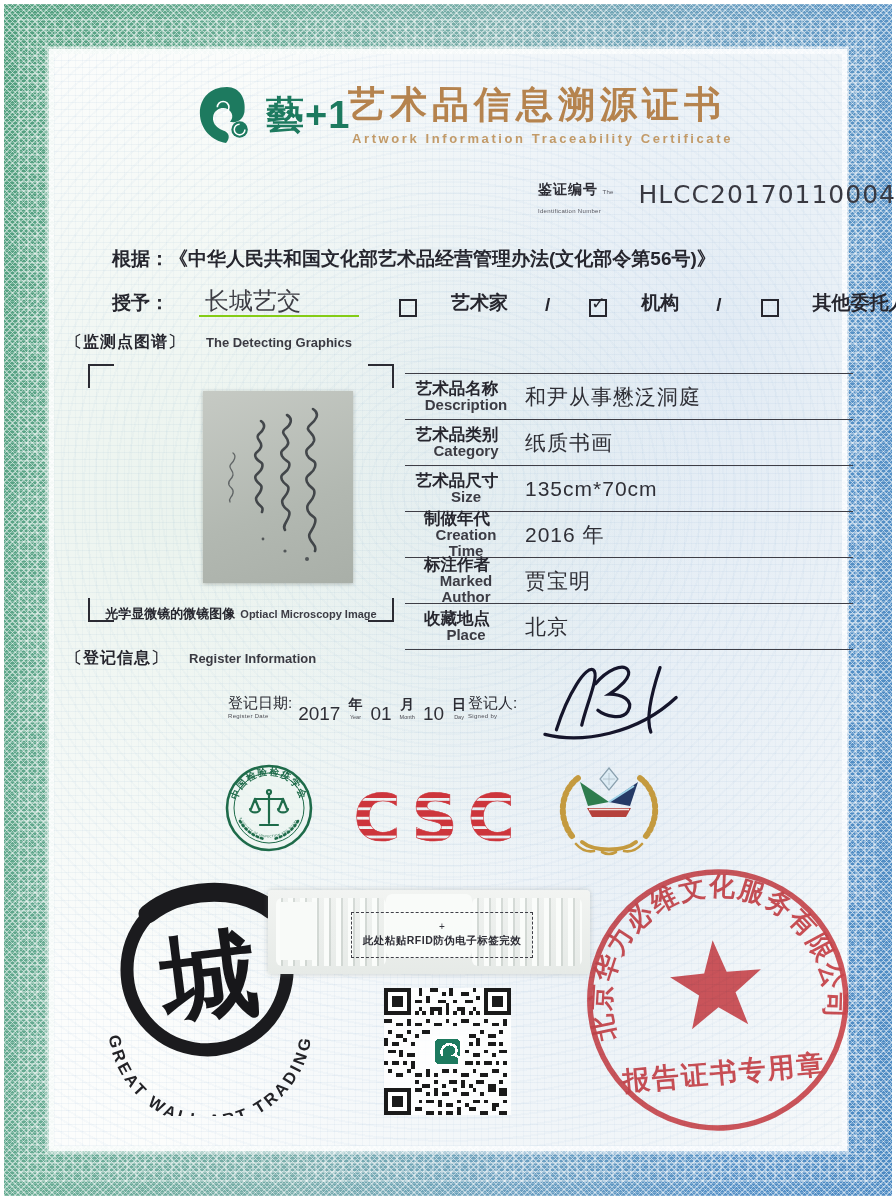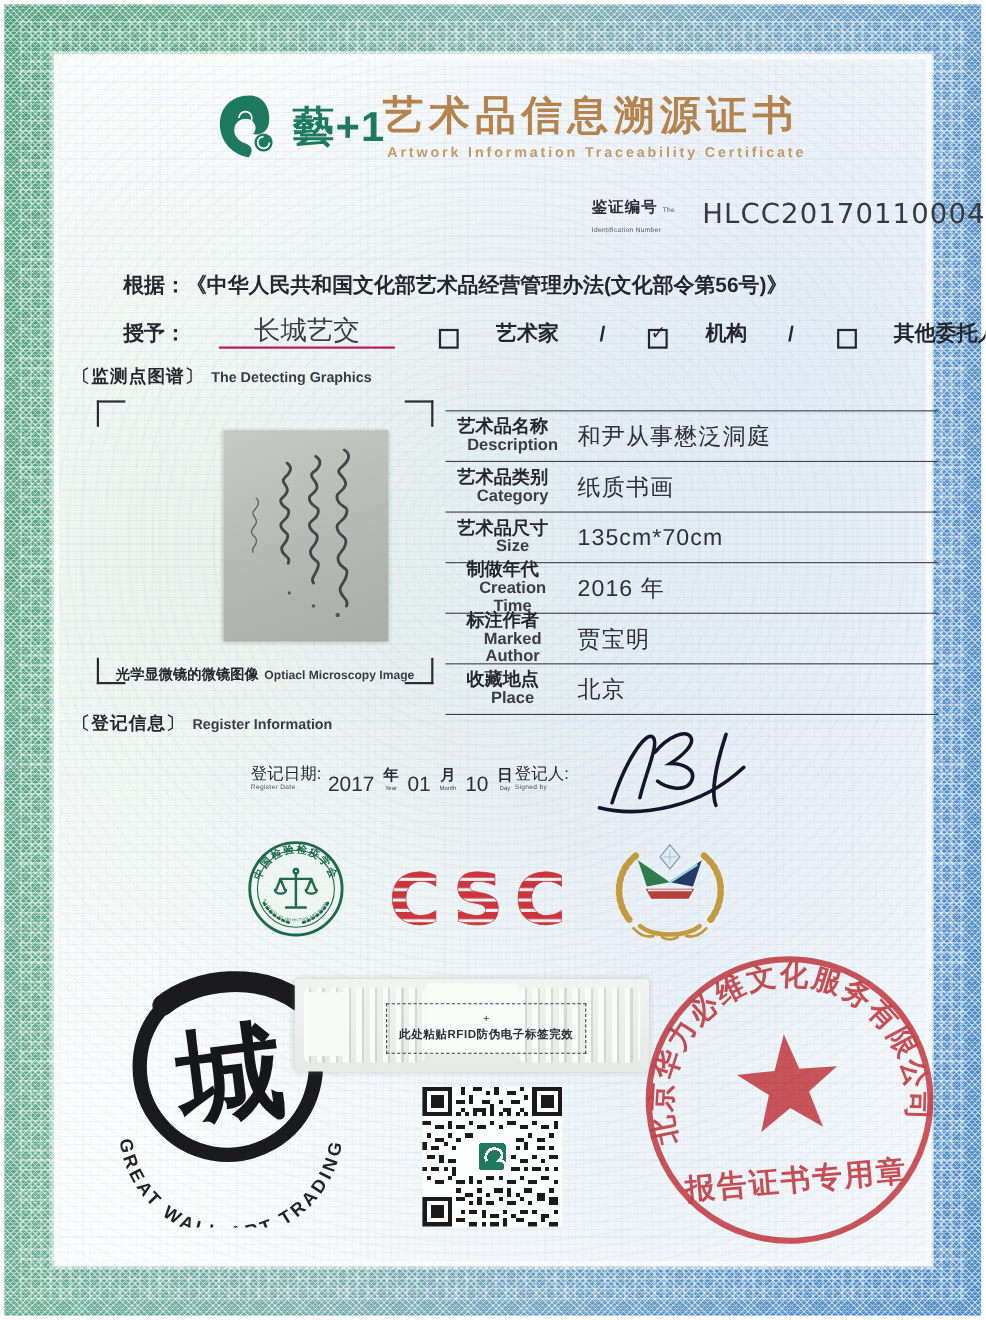--- a/index.html
+++ b/index.html
@@ -36,27 +36,27 @@
   #subtitle{position:absolute;left:352px;top:131px;font-size:13px;font-weight:700;
          letter-spacing:2.6px;color:#c29a68;white-space:nowrap;}
   
   #certno{position:absolute;left:538px;top:180px;display:flex;align-items:flex-start;gap:14px;}
   #certno .lbl .cn{font-size:14px;font-weight:800;color:#2c2c34;letter-spacing:1px;}
   #certno .lbl .en{font-size:6px;color:#55555e;margin-top:0;letter-spacing:.3px;}
   #certno .val{font-size:25px;color:#393941;letter-spacing:1px;font-family:"DejaVu Sans",sans-serif;}
   
   #basis{position:absolute;left:112px;top:246px;font-size:19px;font-weight:700;color:#26262e;white-space:nowrap;}
   #grant{position:absolute;left:112px;top:288px;display:flex;align-items:flex-end;font-size:19px;font-weight:700;color:#26262e;white-space:nowrap;gap:28px;}
-  #grant .awardee{font-size:24px;font-weight:500;color:#3d3d44;border-bottom:2px solid #be185d;
-      min-width:148px;text-align:center;padding:0 6px 1px;margin:0 10px -1px 2px;line-height:1.1;}
+  #grant .awardee{font-size:24px;font-weight:500;color:#3d3d44;border-bottom:2px solid #84cc16;
+      min-width:148px;text-align:left;padding:0 6px 1px;margin:0 10px -1px 2px;line-height:1.1;}
   .cb{display:inline-block;width:14px;height:14px;border:2px solid #26262e;margin:0 6px -1px 2px;position:relative;}
   .cb .tick{position:absolute;left:0px;top:-8px;font-size:17px;font-weight:700;color:#26262e;}
   #grant .sep{margin:0 9px;}
   
-  .sec{position:absolute;display:flex;align-items:baseline;gap:7px;}
+  .sec{position:absolute;display:flex;align-items:baseline;gap:21px;}
   .sec .cn{font-size:16px;font-weight:800;color:#26262e;letter-spacing:1px;}
   .sec .en{font-size:13px;font-weight:700;color:#3a3a42;}
   #sec-det{left:66px;top:332px;}
   #sec-reg{left:66px;top:648px;}
   
   .bk{position:absolute;width:24px;height:22px;}
   .bk.tl{left:88px;top:364px;border-top:2.5px solid #2b2b33;border-left:2.5px solid #2b2b33;}
   .bk.tr{left:368px;top:364px;border-top:2.5px solid #2b2b33;border-right:2.5px solid #2b2b33;}
   .bk.bl{left:88px;top:598px;border-bottom:2.5px solid #2b2b33;border-left:2.5px solid #2b2b33;}
   .bk.br{left:368px;top:598px;border-bottom:2.5px solid #2b2b33;border-right:2.5px solid #2b2b33;}

